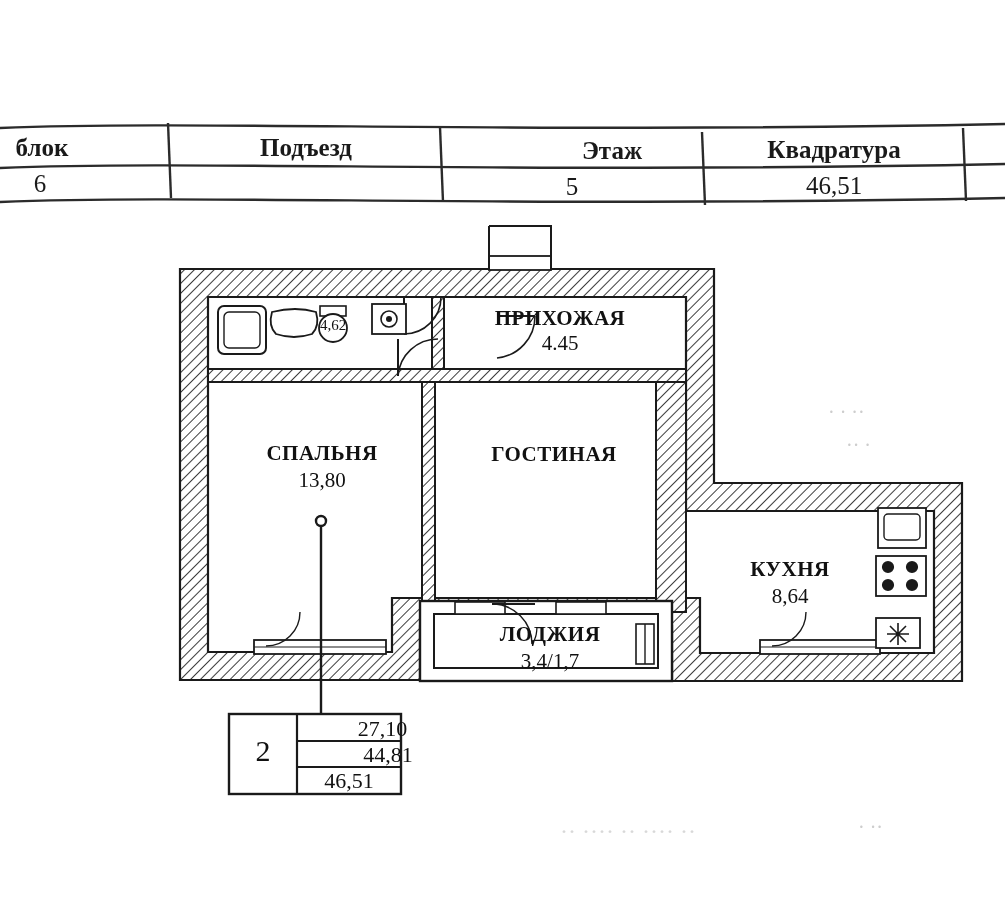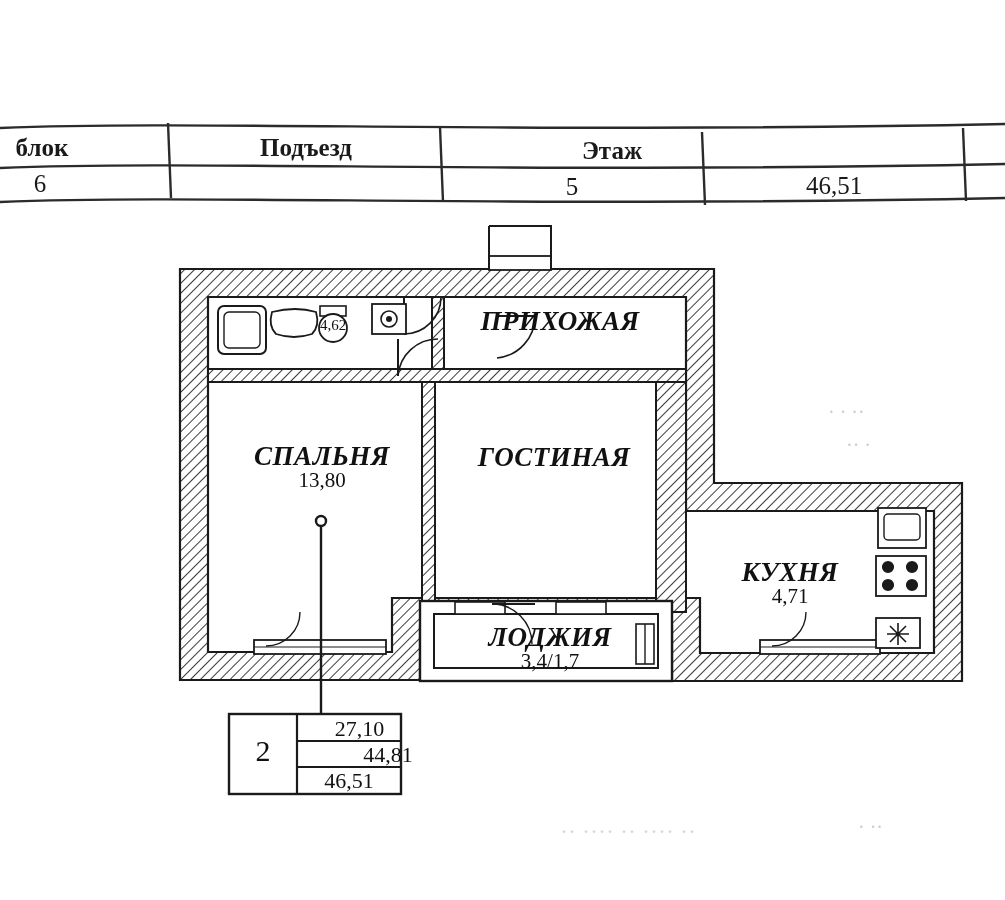--- a/index.html
+++ b/index.html
@@ -49,23 +49,22 @@
   }
   .lbl {
     position: absolute;
     text-align: center;
     white-space: nowrap;
     font-family: "Liberation Serif", serif;
     color: #111;
   }
   .room-name {
     font-weight: bold;
-    font-size: 27px;
+    font-size: 21px;
     letter-spacing: 0.5px;
-    font-style: italic;
   }
   .room-area {
     font-size: 21px;
   }
   .bath-area {
     font-size: 15px;
   }
   .legend-num {
     font-size: 30px;
     font-family: "Liberation Serif", serif;
@@ -97,20 +96,21 @@
 
     <path d="M168,17 L171,92" fill="none" stroke="#2b2b2b" stroke-width="2.4"></path>
     <path d="M440,21 L443,96" fill="none" stroke="#2b2b2b" stroke-width="2.4"></path>
     <path d="M702,26 L705,99" fill="none" stroke="#2b2b2b" stroke-width="2.4"></path>
     <path d="M963,22 L966,95" fill="none" stroke="#2b2b2b" stroke-width="2.4"></path>
   </svg>
 
   <div class="tbl-cell tbl-head" style="left:-8px; top:28px; width:100px;">блок</div>
   <div class="tbl-cell tbl-head" style="left:170px; top:28px; width:272px;">Подъезд</div>
   <div class="tbl-cell tbl-head" style="left:442px; top:31px; width:260px;padding-left:40px;">Этаж</div>
+  <div class="tbl-cell tbl-head" style="left:704px; top:30px; width:260px;">Квадратура</div>
 
   <div class="tbl-cell tbl-val" style="left:-10px; top:64px; width:100px;">6</div>
   <div class="tbl-cell tbl-val" style="left:170px; top:64px; width:272px;"></div>
   <div class="tbl-cell tbl-val" style="left:442px; top:67px; width:260px;">5</div>
   <div class="tbl-cell tbl-val" style="left:704px; top:66px; width:260px;">46,51</div>
 </div>
 
 <div id="plan">
 
   <svg width="1005" height="694" viewBox="0 0 1005 694">
@@ -221,35 +221,36 @@
       <line x1="297" y1="508" x2="297" y2="588" stroke="#1a1a1a" stroke-width="2.2"></line>
       <line x1="297" y1="535" x2="401" y2="535" stroke="#1a1a1a" stroke-width="2.2"></line>
       <line x1="297" y1="561" x2="401" y2="561" stroke="#1a1a1a" stroke-width="2.2"></line>
     </g>
   </svg>
 
   
   <div class="lbl bath-area" style="left:268px; top:111px; width:130px;">4,62</div>
 
   <div class="lbl room-name" style="left:450px; top:100px; width:220px;">ПРИХОЖАЯ</div>
+  <div class="lbl room-area" style="left:450px; top:125px; width:220px;">4.45</div>
 
   <div class="lbl room-name" style="left:222px; top:235px; width:200px;">СПАЛЬНЯ</div>
   <div class="lbl room-area" style="left:222px; top:262px; width:200px;">13,80</div>
 
   <div class="lbl room-name" style="left:444px; top:236px; width:220px;">ГОСТИНАЯ</div>
 
   <div class="lbl room-name" style="left:700px; top:351px; width:180px;">КУХНЯ</div>
-  <div class="lbl room-area" style="left:700px; top:378px; width:180px;">4,71</div>
+  <div class="lbl room-area" style="left:700px; top:378px; width:180px;">8,64</div>
 
   <div class="lbl room-name" style="left:450px; top:416px; width:200px;">ЛОДЖИЯ</div>
   <div class="lbl room-area" style="left:450px; top:443px; width:200px;">3,4/1,7</div>
 
   
   <div class="lbl legend-num" style="left:229px; top:528px; width:68px;">2</div>
-  <div class="lbl legend-val" style="left:283px; top:510px; width:105px;padding-left:24px;">27,10</div>
+  <div class="lbl legend-val" style="left:306px; top:510px; width:105px;padding-left:24px;">27,10</div>
   <div class="lbl legend-val" style="left:297px; top:536px; width:104px;padding-left:39px;">44,81</div>
   <div class="lbl legend-val" style="left:297px; top:562px; width:104px;">46,51</div>
 
   
   <div class="smudge" style="left:828px; top:195px;">
     ·  ·   ··
   </div>
   <div class="smudge" style="left:846px; top:228px;">
     ··  ·
   </div>

